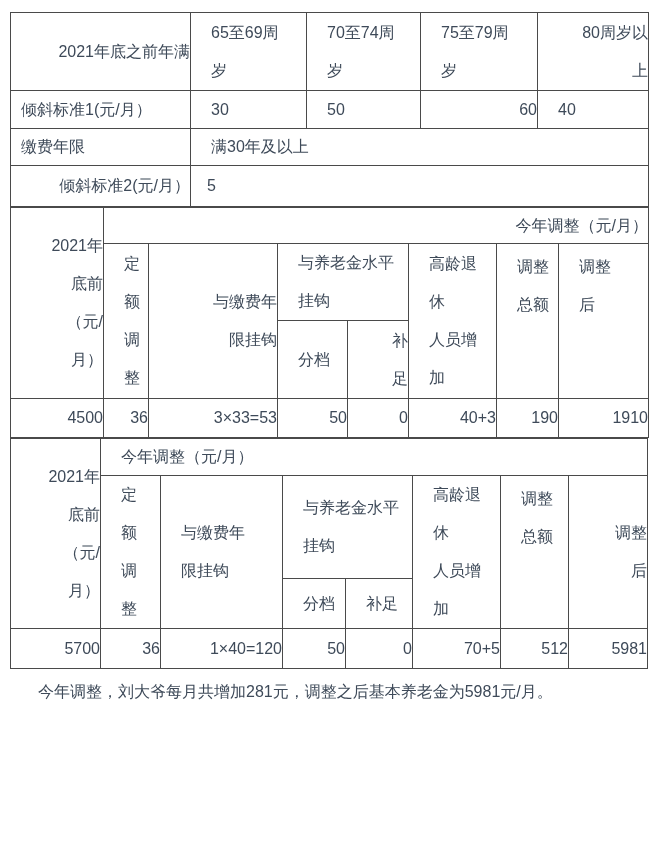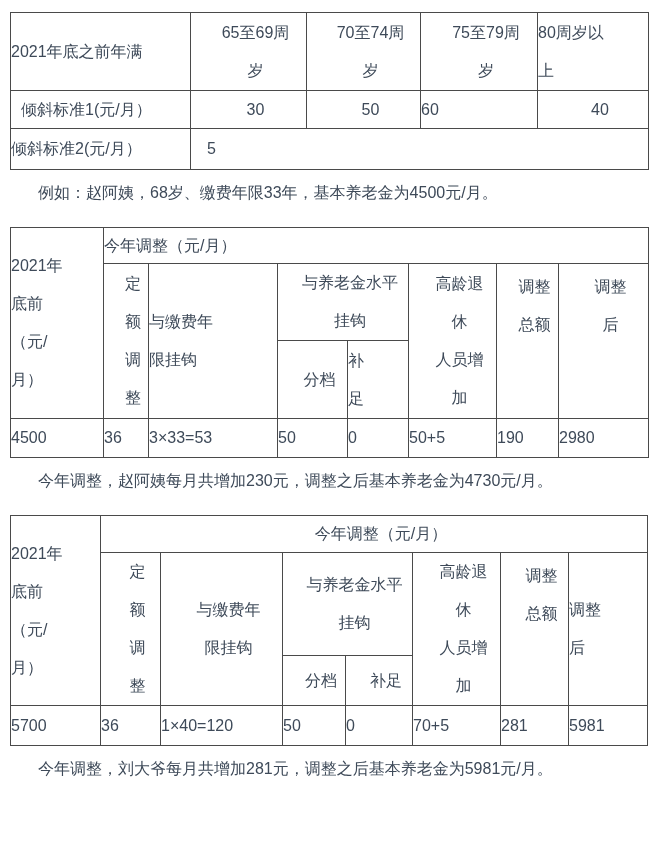--- a/index.html
+++ b/index.html
@@ -9,24 +9,24 @@
   td {
     border:1px solid #4a4a4a;
     font-size:16px;
     vertical-align:middle;
     white-space:pre-line;
     overflow:hidden;
     padding:0;
     line-height:24px;
   }
   .ml { line-height:38px; }           
-  .tl  { text-align:center; padding-left:14px; }
+  .tl  { text-align:left; padding-left:20px; }
   .tl10{ text-align:left; padding-left:10px; }
   .tl16{ text-align:left; padding-left:16px; }
-  .tc  { text-align:left; }
+  .tc  { text-align:right; }
   .vtop{ vertical-align:top; padding-top:4px; }
   
   .t1 .r1{ height:78px; } .t1 .r2{ height:38px;margin-left:36px; } .t1 .r3{ height:37px; } .t1 .r4{ height:41px;margin-left:20px; }
   .t2 .rA{ height:36px; } .t2 .rB{ height:77px; } .t2 .rC{ height:78px; } .t2 .rD{ height:39px; }
   .t3 .rA{ height:37px; } .t3 .rB{ height:103px; } .t3 .rC{ height:50px; } .t3 .rD{ height:40px; }
   p.note {
     font-size:16px;
     line-height:28px;
     margin:9px 10px 20px 28px;
     color:#3e4a59;
@@ -57,28 +57,31 @@
       <td class="tc ml">80周岁以
 上</td>
     </tr>
     <tr class="r2">
       <td class="tl10">倾斜标准1(元/月）</td>
       <td class="tl">30</td>
       <td class="tl">50</td>
       <td class="tc">60</td>
       <td class="tl">40</td>
     </tr>
+    <tr class="r3">
+      <td class="tl10">缴费年限</td>
+      <td class="tl" colspan="4">满30年及以上</td>
+    </tr>
     <tr class="r4">
       <td class="tc">倾斜标准2(元/月）</td>
       <td class="tl16" colspan="4">5</td>
     </tr>
   </tbody>
     </table>
 
-  <p class="note">例如：赵阿姨，68岁、缴费年限33年，基本养老金为4500元/月。</p>
 
   <table class="t2">
     <colgroup>
       <col style="width:93px">
         <col style="width:45px">
         <col style="width:129px">
         <col style="width:70px">
       <col style="width:61px">
         <col style="width:88px">
         <col style="width:62px">
@@ -114,28 +117,27 @@
       <td class="tl">分档</td>
       <td class="tc ml">补
 足</td>
     </tr>
     <tr class="rD">
       <td class="tc">4500</td>
       <td class="tc">36</td>
       <td class="tc">3×33=53</td>
       <td class="tc">50</td>
       <td class="tc">0</td>
-      <td class="tc">50+5</td>
+      <td class="tc">40+3</td>
       <td class="tc">190</td>
-      <td class="tc">2980</td>
+      <td class="tc">1910</td>
     </tr>
   </tbody>
     </table>
 
-  <p class="note">今年调整，赵阿姨每月共增加230元，调整之后基本养老金为4730元/月。</p>
 
   <table class="t3">
     <colgroup>
       <col style="width:90px">
         <col style="width:60px">
         <col style="width:122px">
         <col style="width:63px">
       <col style="width:67px">
         <col style="width:88px">
         <col style="width:68px">
@@ -171,21 +173,21 @@
       <td class="tl">分档</td>
       <td class="tl">补足</td>
     </tr>
     <tr class="rD">
       <td class="tc">5700</td>
       <td class="tc">36</td>
       <td class="tc">1×40=120</td>
       <td class="tc">50</td>
       <td class="tc">0</td>
       <td class="tc">70+5</td>
-      <td class="tc">281</td>
+      <td class="tc">512</td>
       <td class="tc">5981</td>
     </tr>
   </tbody>
     </table>
 
   <p class="note">今年调整，刘大爷每月共增加281元，调整之后基本养老金为5981元/月。</p>
 
 </div>
 
 </body></html>

